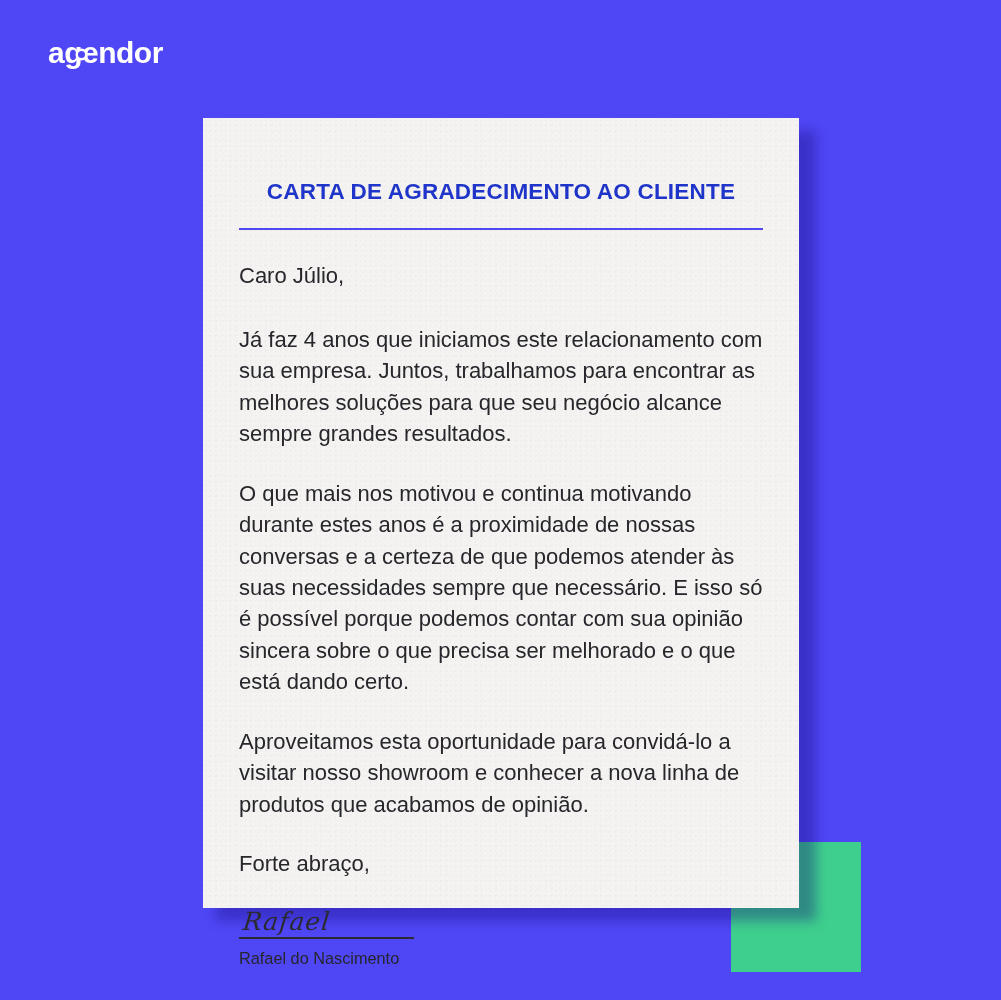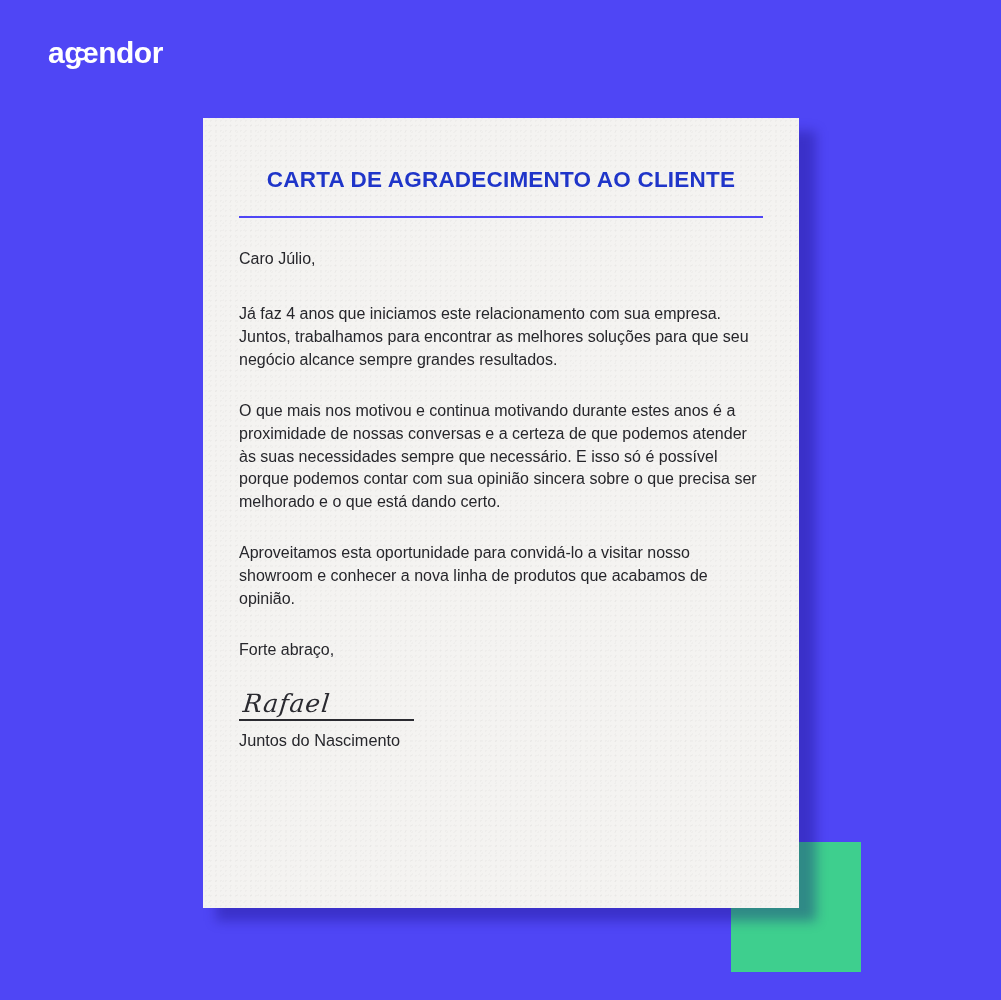--- a/index.html
+++ b/index.html
@@ -93,33 +93,33 @@
     padding: 40px 32px 0 32px;
   }
 
   .doc-title {
     color: #1f35c9;
     font-size: 22.5px;
     font-weight: bold;
     text-align: center;
     letter-spacing: 0.2px;
     line-height: 1.26;
-    margin: 8px 16px 0 16px;
+    margin: 20px 16px 0 16px;
     text-transform: uppercase;
   }
   .title-rule {
     height: 2px;
     background: #4f46f5;
     margin: 22px 4px 0 4px;
   }
 
   .letter-body {
     margin: 30px 4px 8px 4px;
     color: #26262b;
-    font-size: 16px;
+    font-size: 22px;
     line-height: 1.43;
   }
   .letter-body p {
     margin: 0 0 28px 0;
   }
   .letter-body p.salutation {
     margin-bottom: 32px;
   }
   .letter-body p.closing {
     margin-bottom: 26px;
@@ -175,16 +175,16 @@
     <p class="salutation">Caro Júlio,</p>
     <p>Já faz 4 anos que iniciamos este relacionamento com sua empresa. Juntos, trabalhamos para encontrar as melhores soluções para que seu negócio alcance sempre grandes resultados.</p>
     <p>O que mais nos motivou e continua motivando durante estes anos é a proximidade de nossas conversas e a certeza de que podemos atender às suas necessidades sempre que necessário. E isso só é possível porque podemos contar com sua opinião sincera sobre o que precisa ser melhorado e o que está dando certo.</p>
     <p>Aproveitamos esta oportunidade para convidá-lo a visitar nosso showroom e conhecer a nova linha de produtos que acabamos de opinião.</p>
     <p class="closing">Forte abraço,</p>
   </div>
 
   <div class="signature-block">
     <div class="signature-mark">Rafael</div>
     <div class="signature-line"></div>
-    <div class="signature-name">Juntos do Nascimento</div>
+    <div class="signature-name">Rafael do Nascimento</div>
   </div>
 
 </div>
 
 </body></html>

